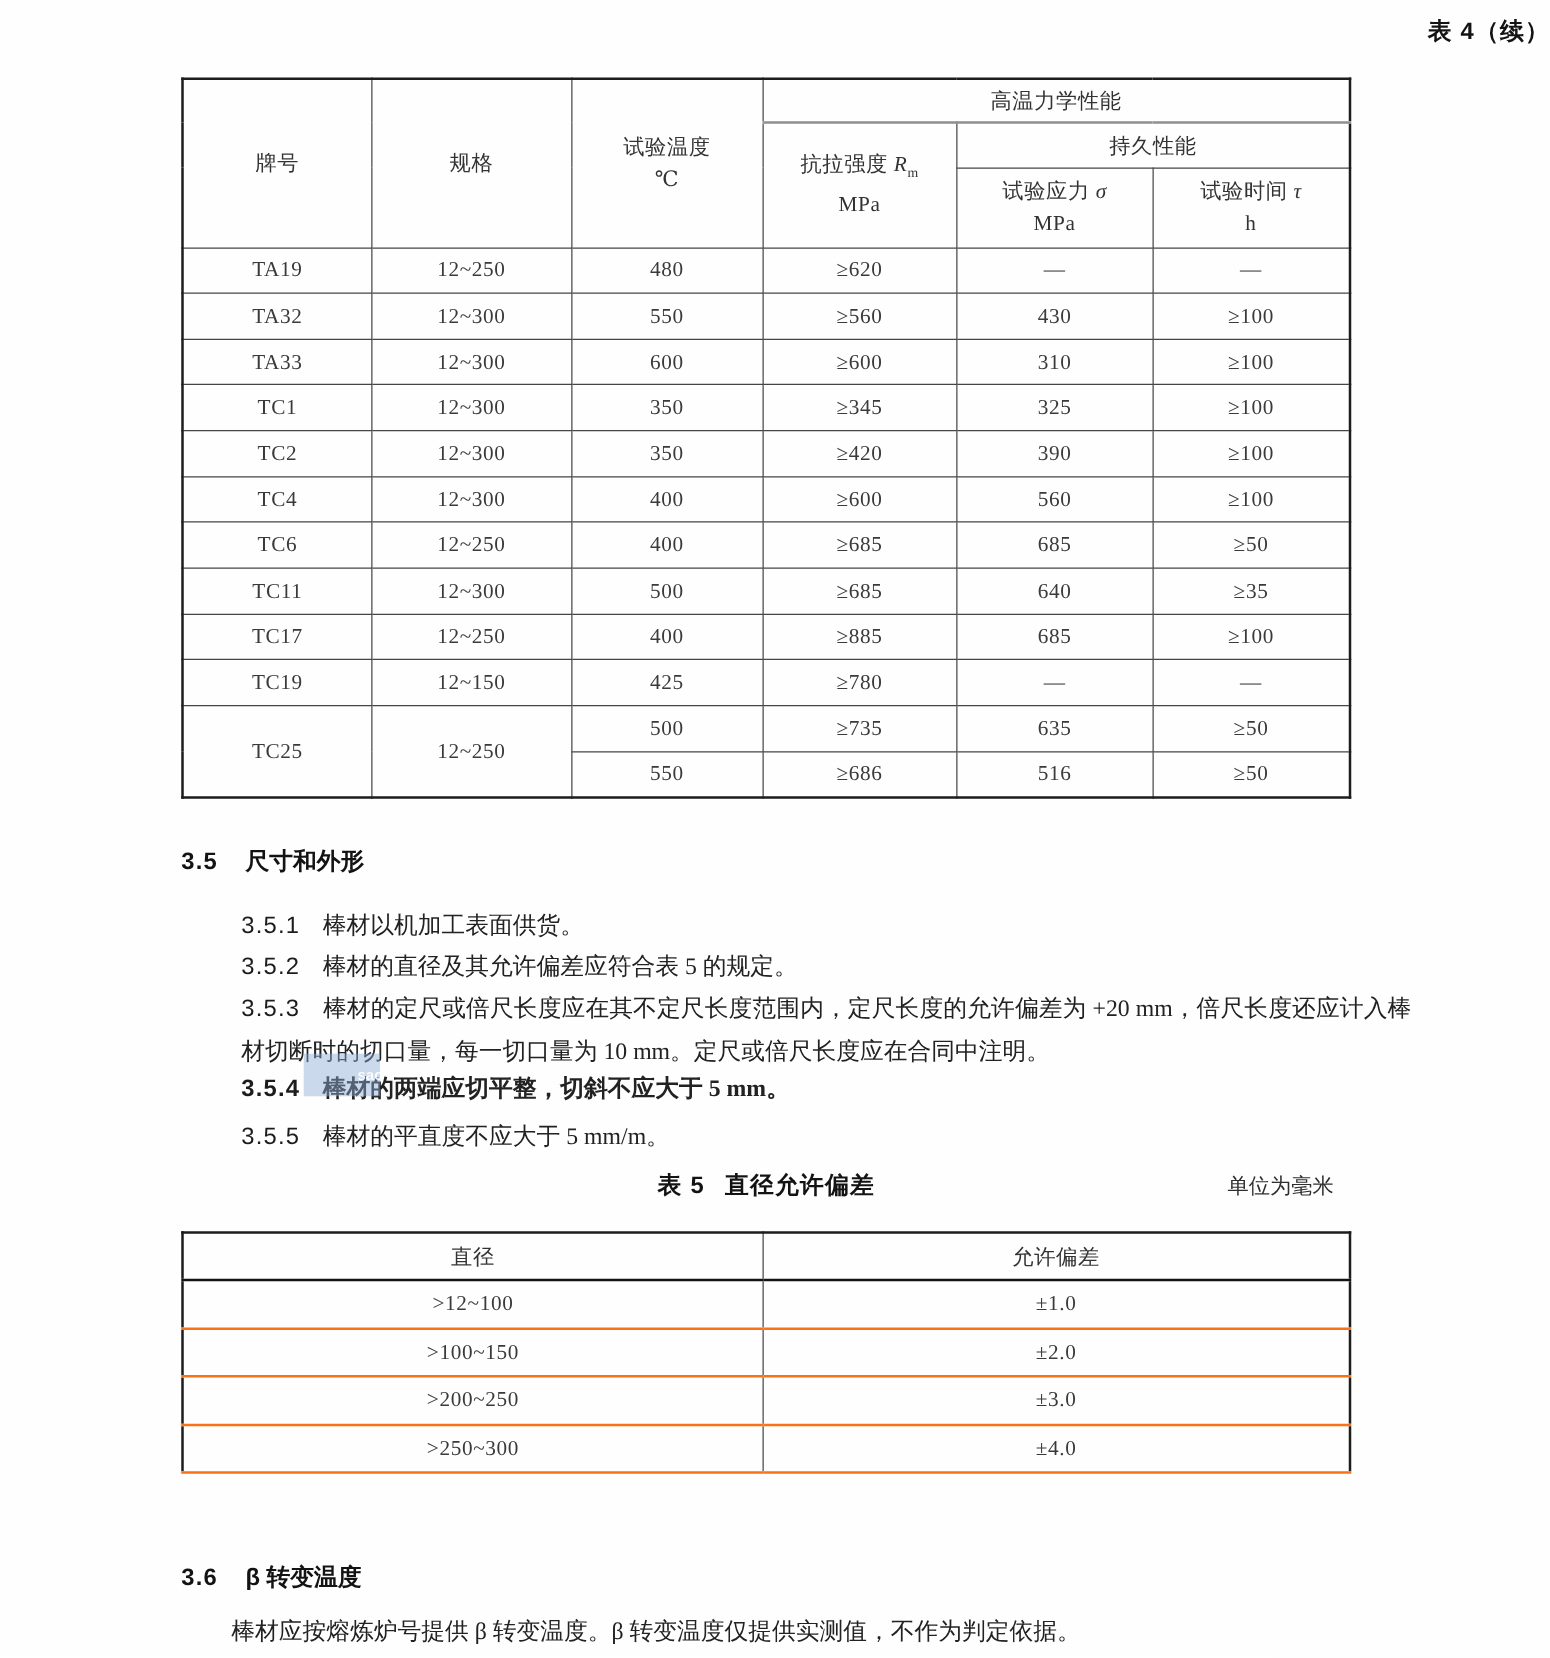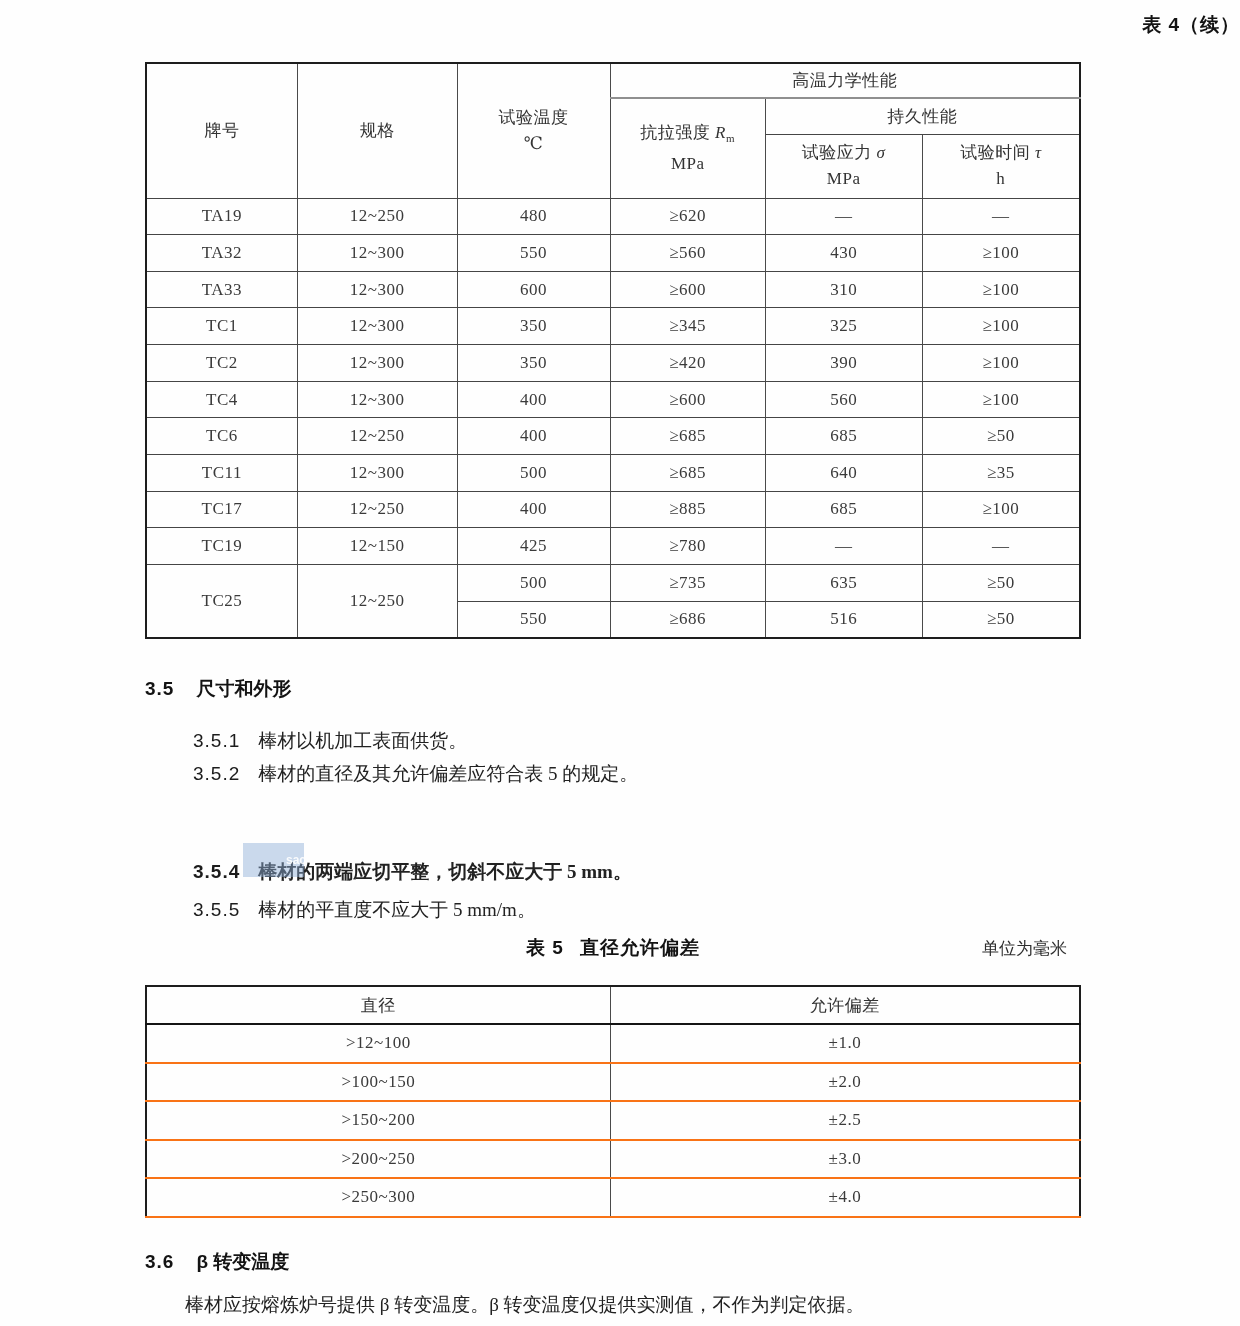--- a/index.html
+++ b/index.html
@@ -247,20 +247,23 @@
   <div class="heading h35">
     <span class="num">3.5</span><span>尺寸和外形</span>
   </div>
 
   <div class="clause c351">
     <span class="num">3.5.1</span><span>棒材以机加工表面供货。</span>
   </div>
   <div class="clause c352">
     <span class="num">3.5.2</span><span>棒材的直径及其允许偏差应符合表 5 的规定。</span>
   </div>
+  <div class="clause c353">
+    <span class="num">3.5.3</span><span>棒材的定尺或倍尺长度应在其不定尺长度范围内，定尺长度的允许偏差为 +20 mm，倍尺长度还应计入棒材切断时的切口量，每一切口量为 10 mm。定尺或倍尺长度应在合同中注明。</span>
+  </div>
   <div class="clause c354">
     <span class="num">3.5.4</span><span>棒材的两端应切平整，切斜不应大于 5 mm。</span>
   </div>
   <div class="clause c355">
     <span class="num">3.5.5</span><span>棒材的平直度不应大于 5 mm/m。</span>
   </div>
 
   <div class="wm">sac</div>
 
   <div class="caption5-row">
@@ -284,24 +287,20 @@
     <tbody>
       <tr>
         <td>&gt;12~100</td>
         <td>±1.0</td>
       </tr>
       <tr>
         <td>&gt;100~150</td>
         <td>±2.0</td>
       </tr>
       <tr>
-        <td>&gt;150~200</td>
-        <td>±2.5</td>
-      </tr>
-      <tr>
         <td>&gt;200~250</td>
         <td>±3.0</td>
       </tr>
       <tr>
         <td>&gt;250~300</td>
         <td>±4.0</td>
       </tr>
     </tbody>
   </table>
 

